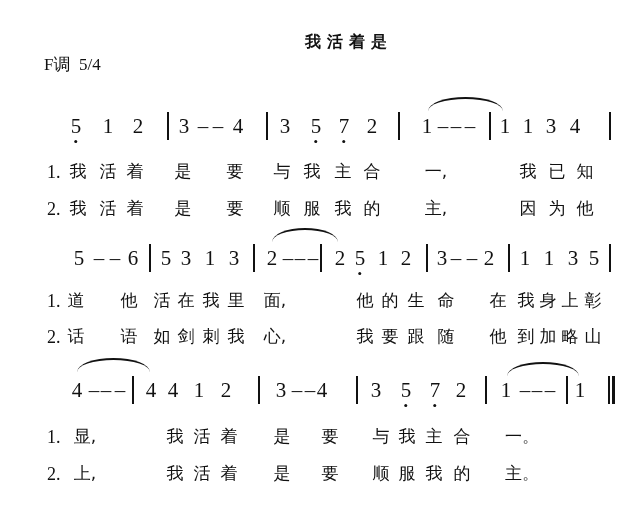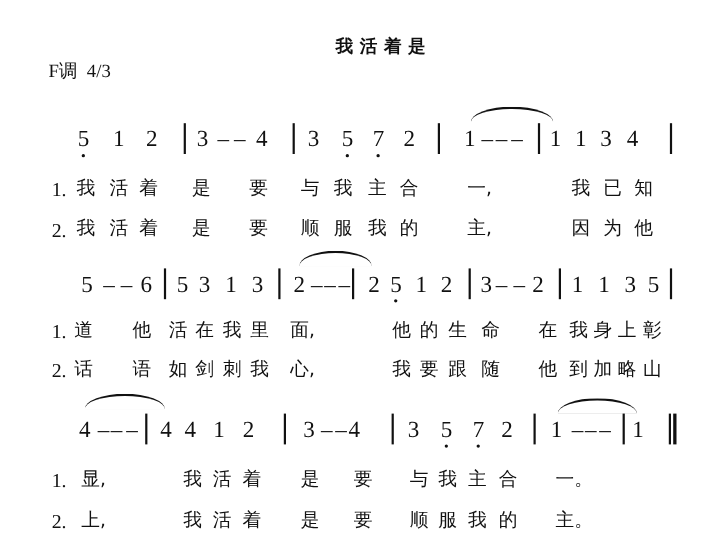--- a/index.html
+++ b/index.html
@@ -17,21 +17,21 @@
   .tie { position: absolute; border-top: 2px solid #111; border-radius: 50% 50% 0 0 / 100% 100% 0 0; height: 12px; }
   .lyric { position: absolute; font-family: "DejaVu Sans", "Liberation Sans", sans-serif;
            font-size: 17px; line-height: 1; transform: translateX(-50%); }
   .vnum { position: absolute; font-family: "Liberation Serif", serif; font-size: 18px; line-height: 1; }
 </style>
 </head>
 <body>
 
 <div class="abs title">我活着是</div>
 <div class="abs key">
-  <span>F调</span>&nbsp;&nbsp;<span>4/3</span>
+  <span>F调</span>&nbsp;&nbsp;<span>5/4</span>
 </div>
 
 <div id="score">
     <span class="n" style="left: 76px; top: 116px;">5<span class="dot-below"></span></span>
     <span class="n" style="left: 108px; top: 116px;">1</span>
     <span class="n" style="left: 138px; top: 116px;">2</span>
     <div class="bar" style="left: 167px; top: 112px;"></div>
     <span class="n" style="left: 184px; top: 116px;">3</span>
     <span class="n" style="left: 203px; top: 116px;">–</span>
     <span class="n" style="left: 218px; top: 116px;">–</span>

